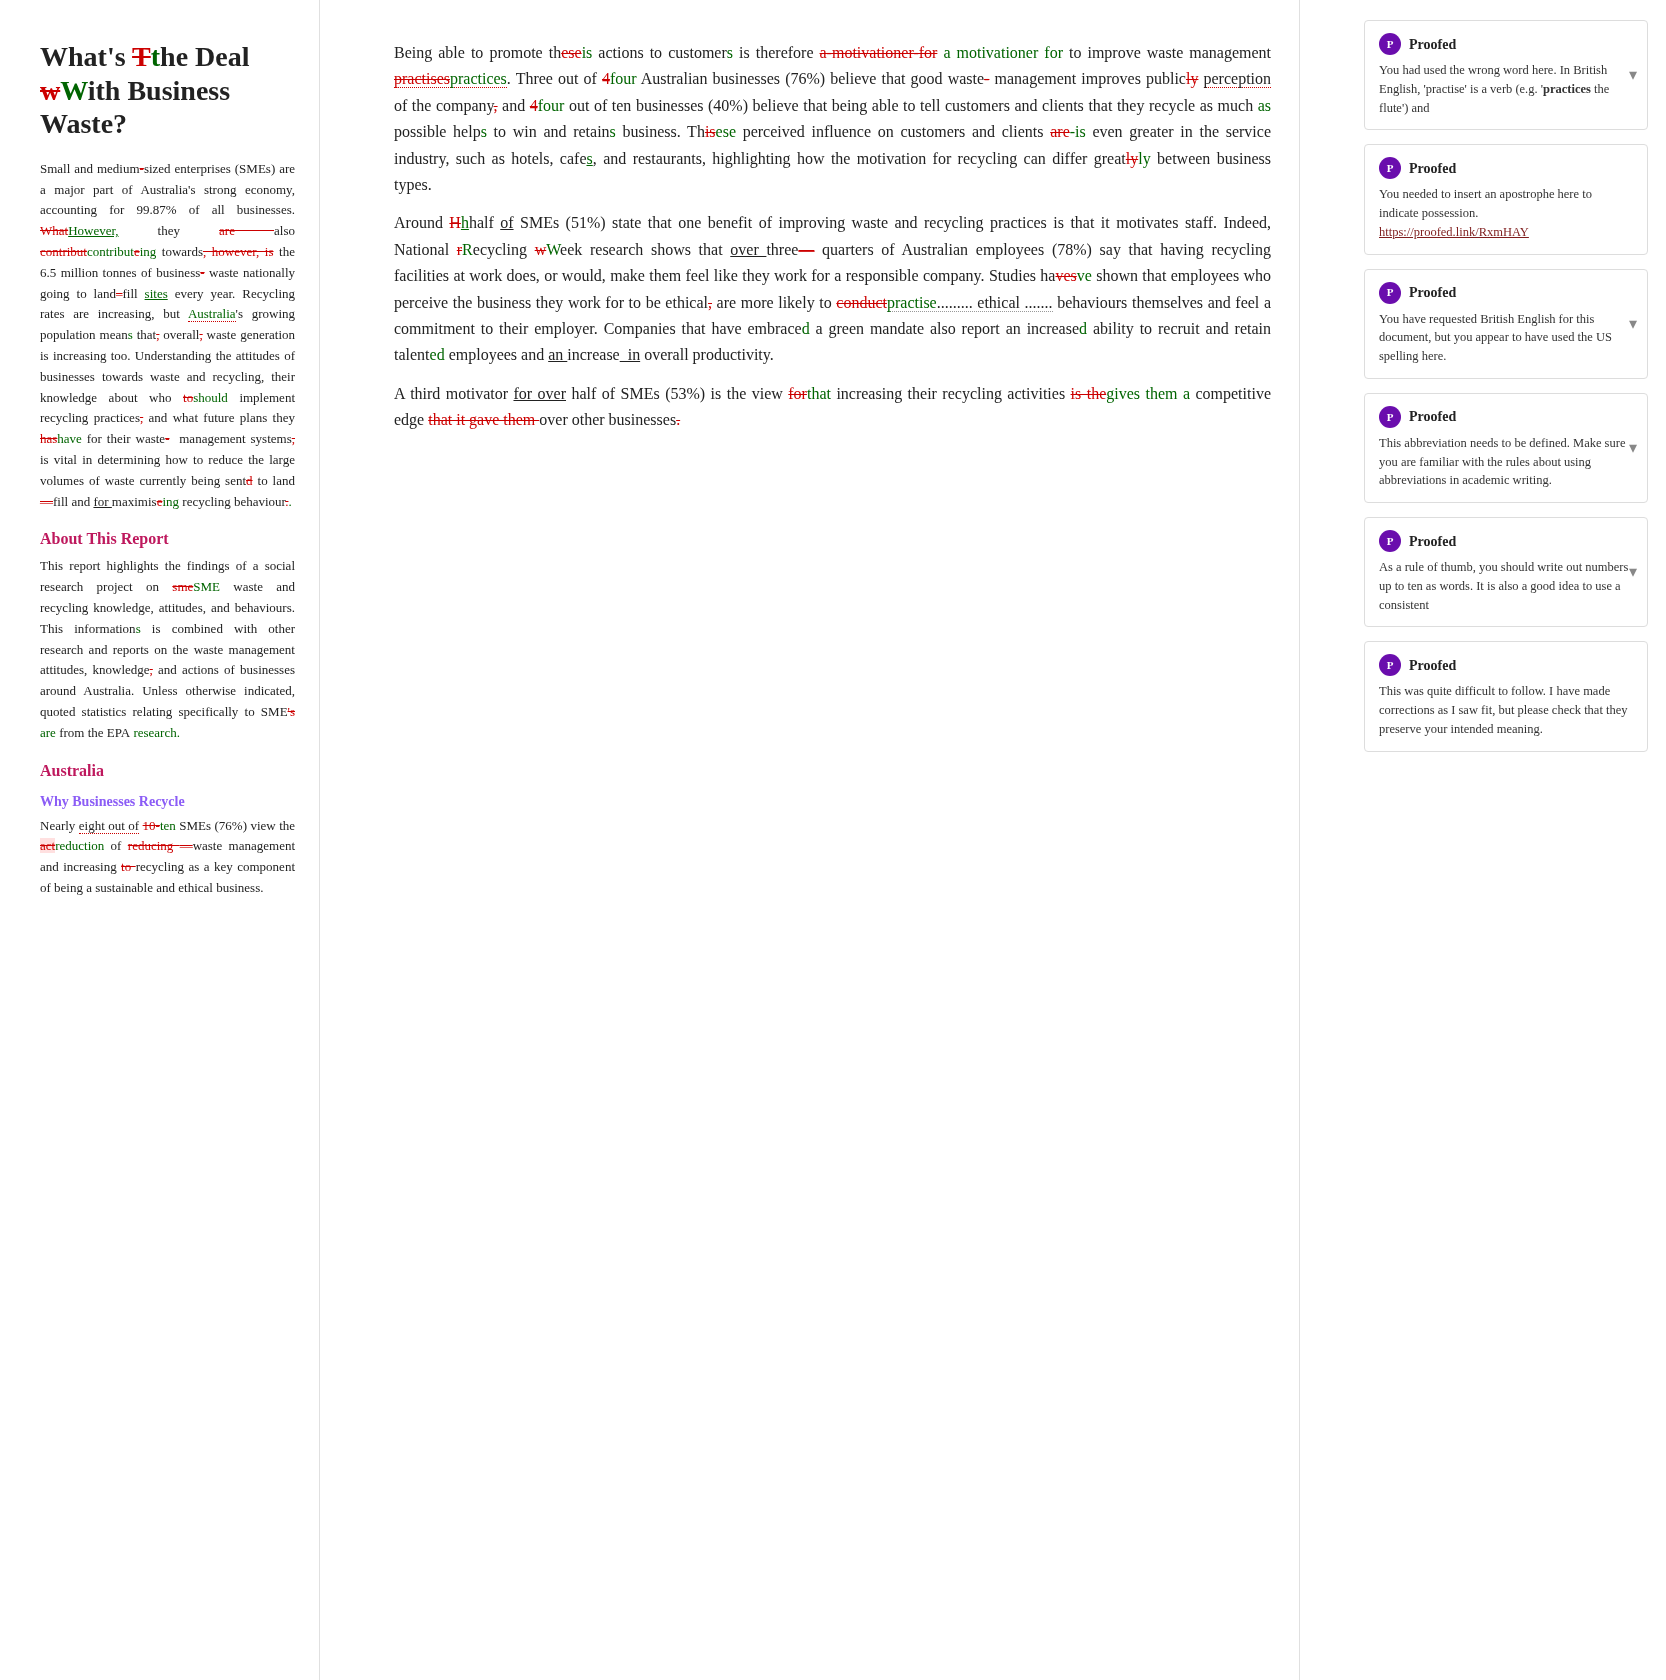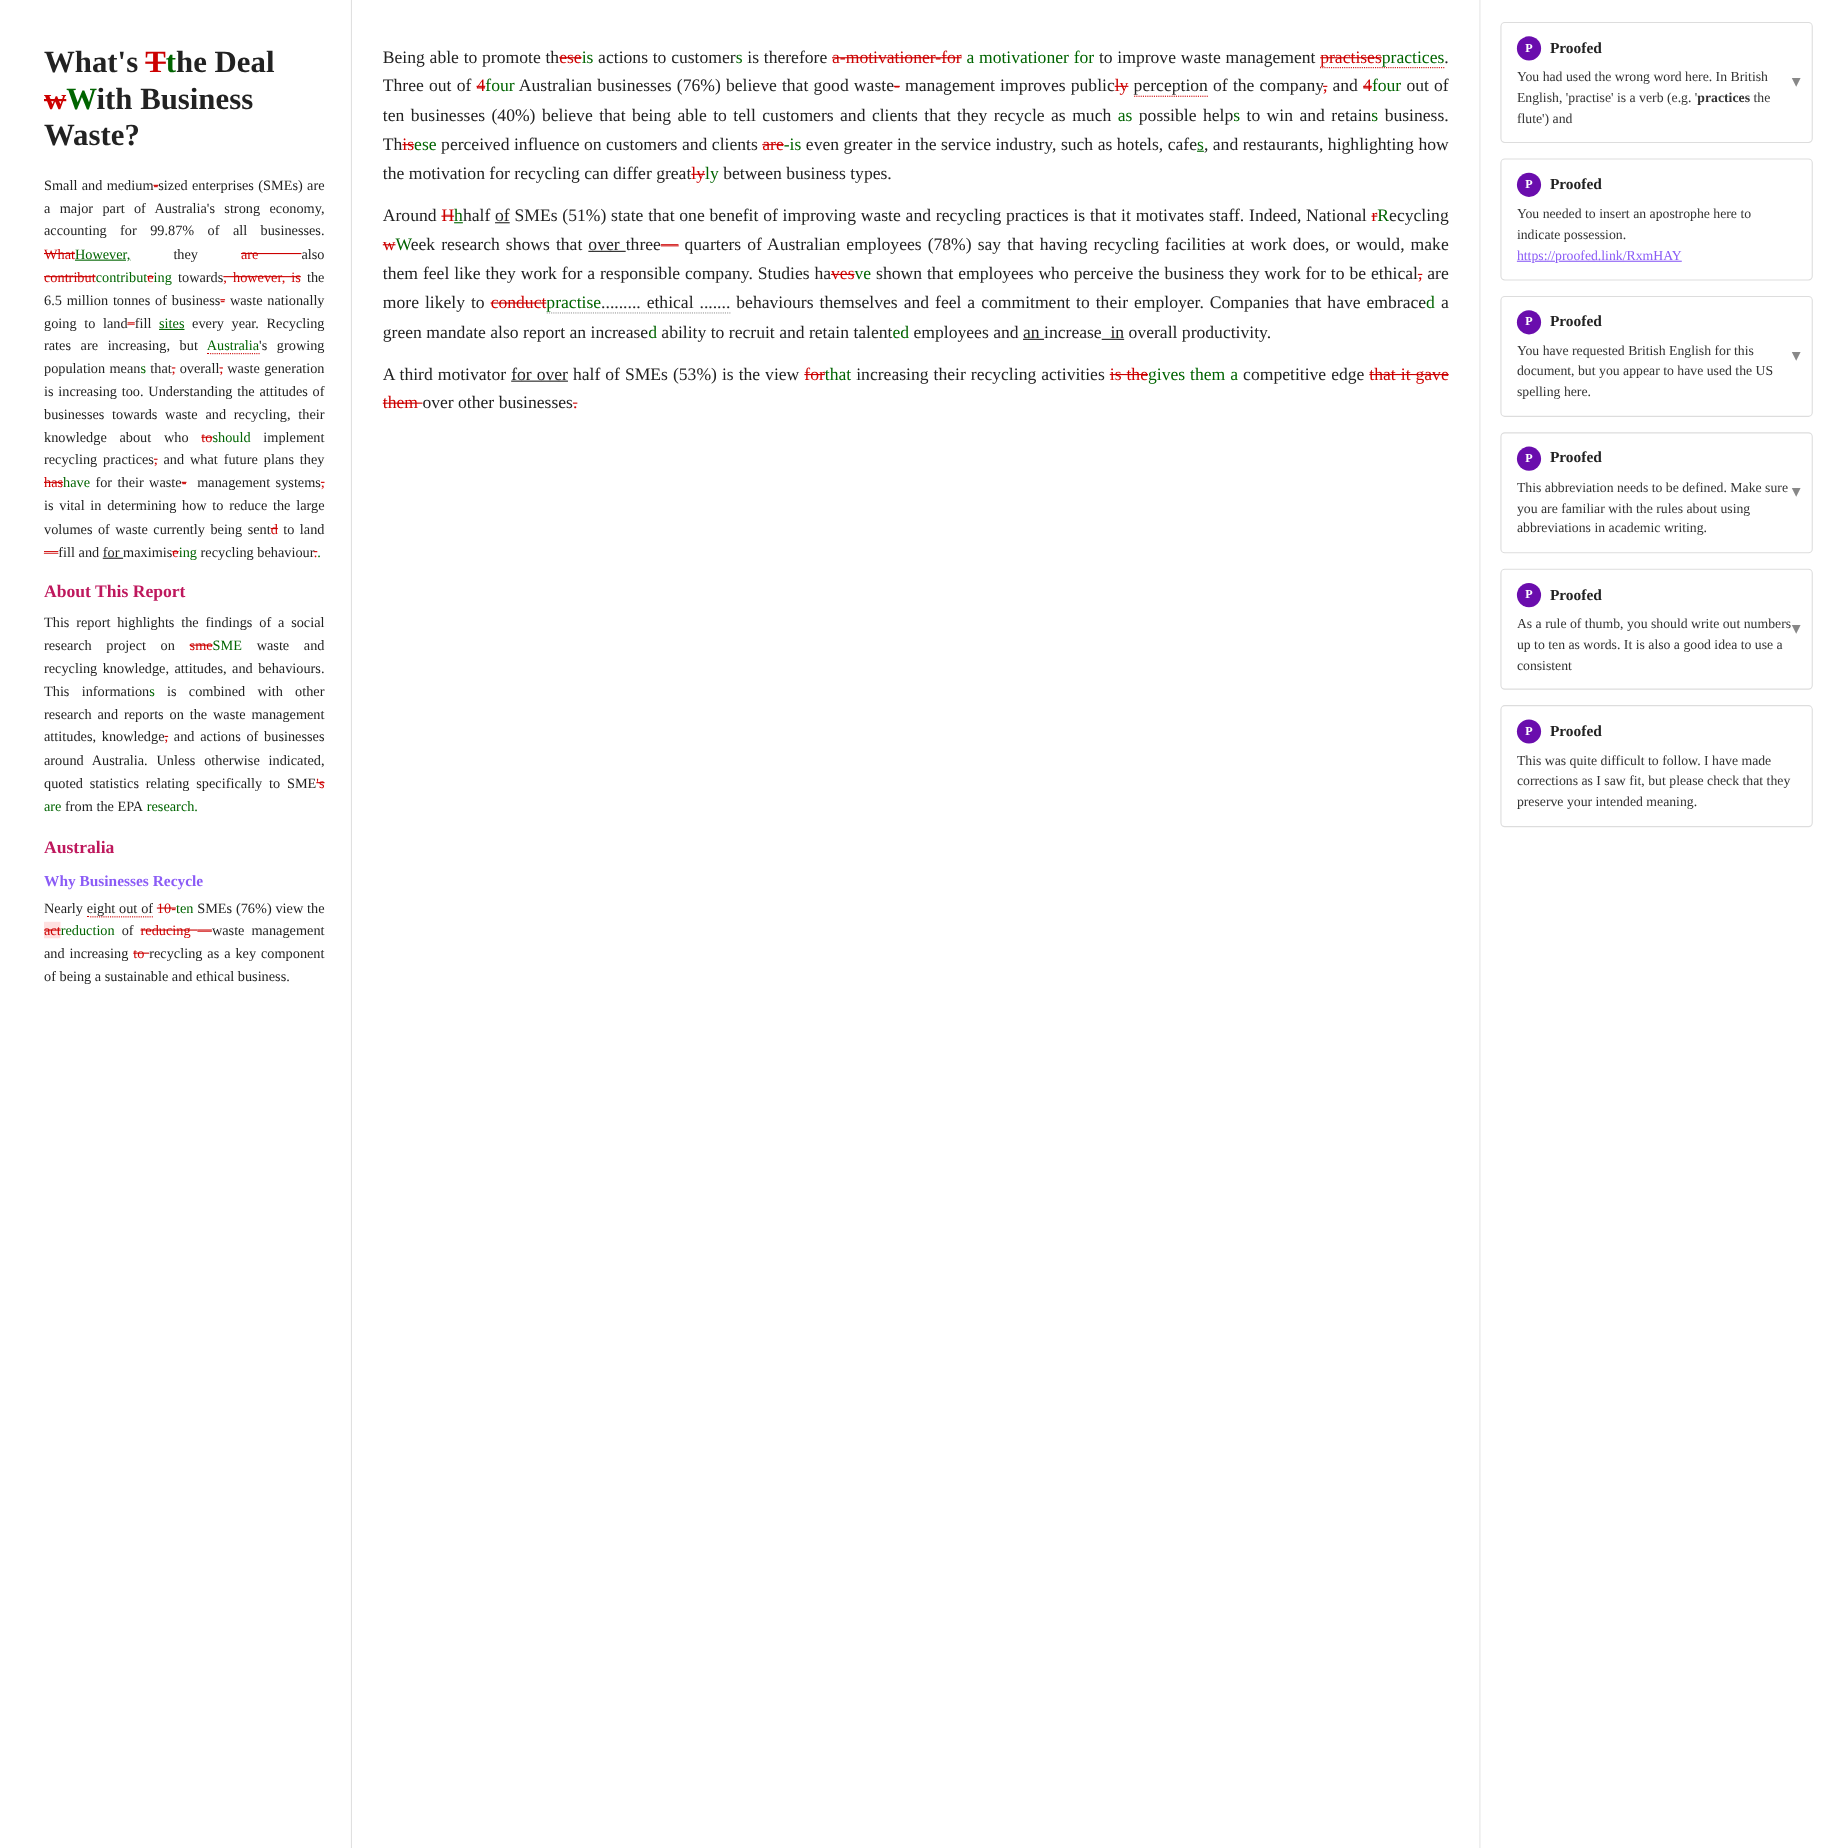--- a/index.html
+++ b/index.html
@@ -7,20 +7,21 @@
       font-family: Georgia, 'Times New Roman', serif;
       font-size: 14px;
       background: #fff;
       color: #222;
     }
     .page-container {
       display: flex;
       width: 1666px;
       min-height: 1680px;
       background: #fff;
+      gap: 46px;
     }
     
     .left-col {
       width: 320px;
       padding: 40px 24px 40px 40px;
       border-right: 1px solid #e0e0e0;
       flex-shrink: 0;
     }
     .main-title {
       font-size: 28px;
@@ -110,21 +111,21 @@
     }
     .proof-title {
       font-weight: bold;
       font-size: 14px;
     }
     .proof-text {
       color: #333;
       font-size: 12.5px;
     }
     .proof-link {
-      color: #8b5cf6;
+      color: #7f1d1d;
       text-decoration: underline;
       word-break: break-all;
     }
     .chevron-down {
       position: absolute;
       right: 10px;
       top: 50%;
       transform: translateY(-50%);
       color: #888;
       font-size: 16px;

